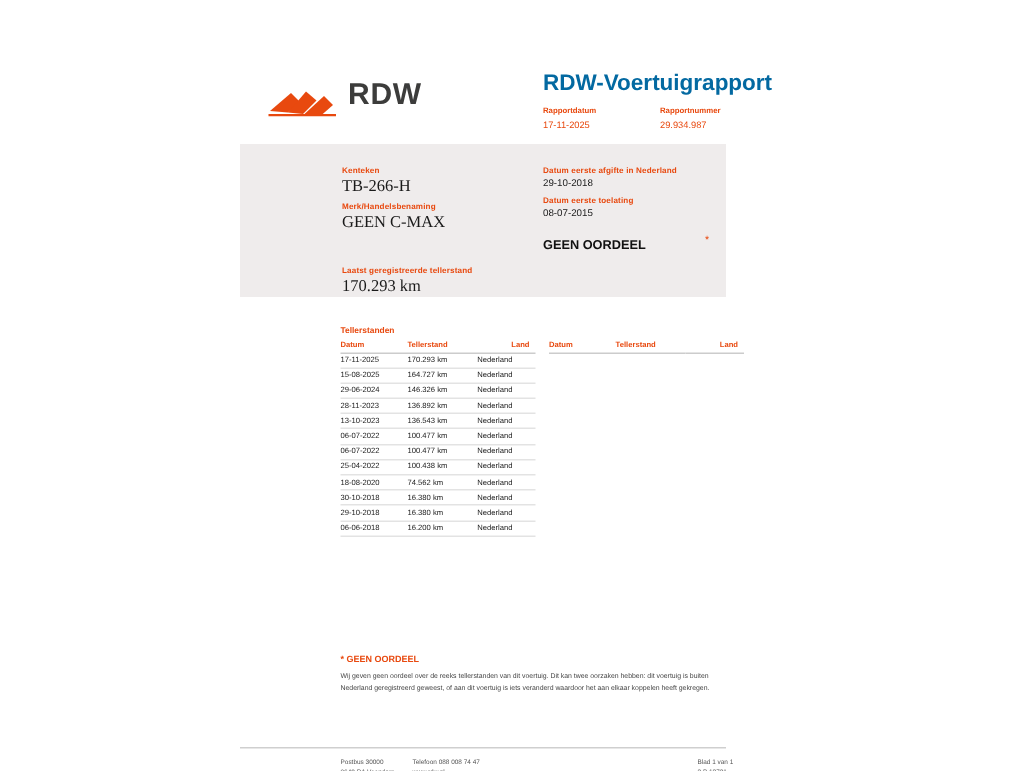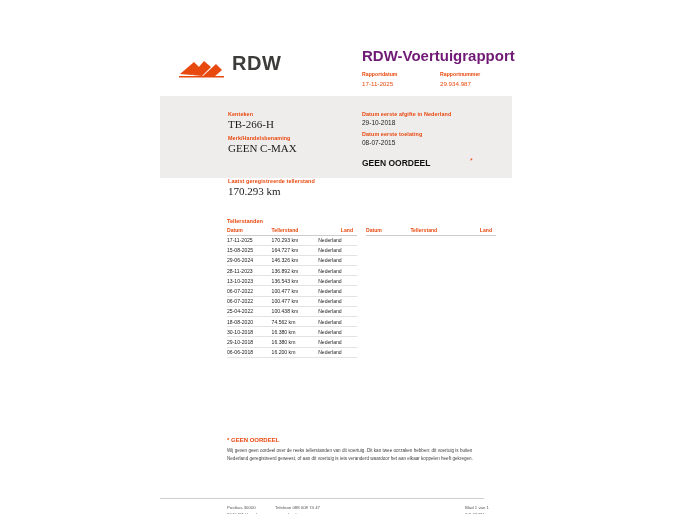--- a/index.html
+++ b/index.html
@@ -48,21 +48,21 @@
     letter-spacing: 0.5px;
     color: #3c3c3b;
   }
 
   .doc-title {
     position: absolute;
     left: 362px;
     top: 15px;
     font-size: 15px;
     font-weight: bold;
-    color: #701a75;
+    color: #0369a1;
   }
 
   .hdr-meta {
     position: absolute;
     left: 362px;
     top: 38px;
     width: 200px;
     font-size: 5.2px;
   }
   .hdr-meta .row {
@@ -82,23 +82,22 @@
     font-size: 6.2px;
     line-height: 10px;
   }
 
   
   .grey-block {
     position: absolute;
     left: 160px;
     top: 64px;
     width: 324px;
-    height: 82px;
+    height: 102px;
     background: #efecec;
-    padding-left: 28px;
   }
   .field-label {
     color: #e8490f;
     font-weight: bold;
     font-size: 5.4px;
     letter-spacing: 0.1px;
   }
   .field-value {
     color: #1a1a1a;
     font-size: 11px;

